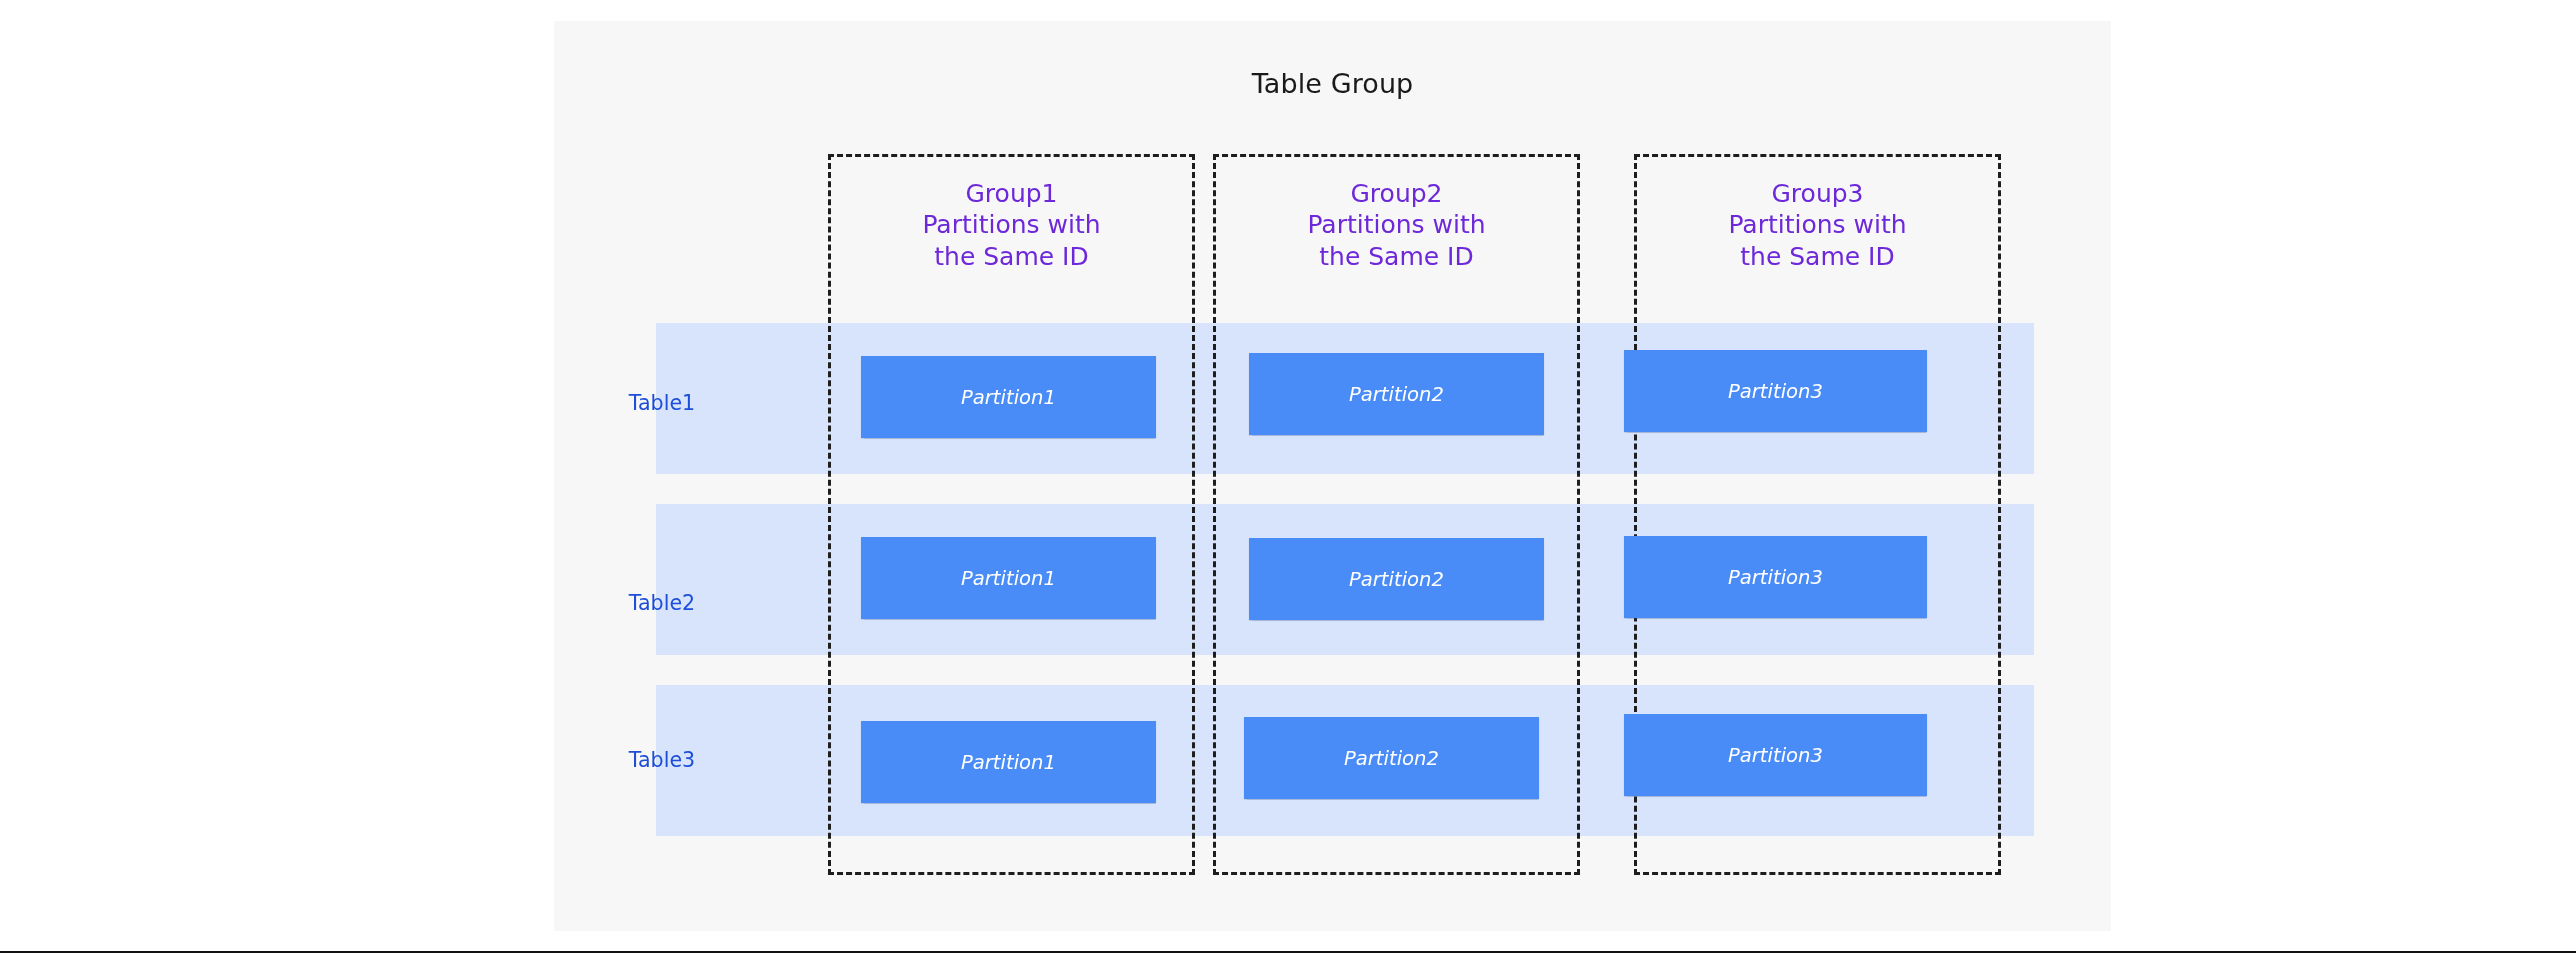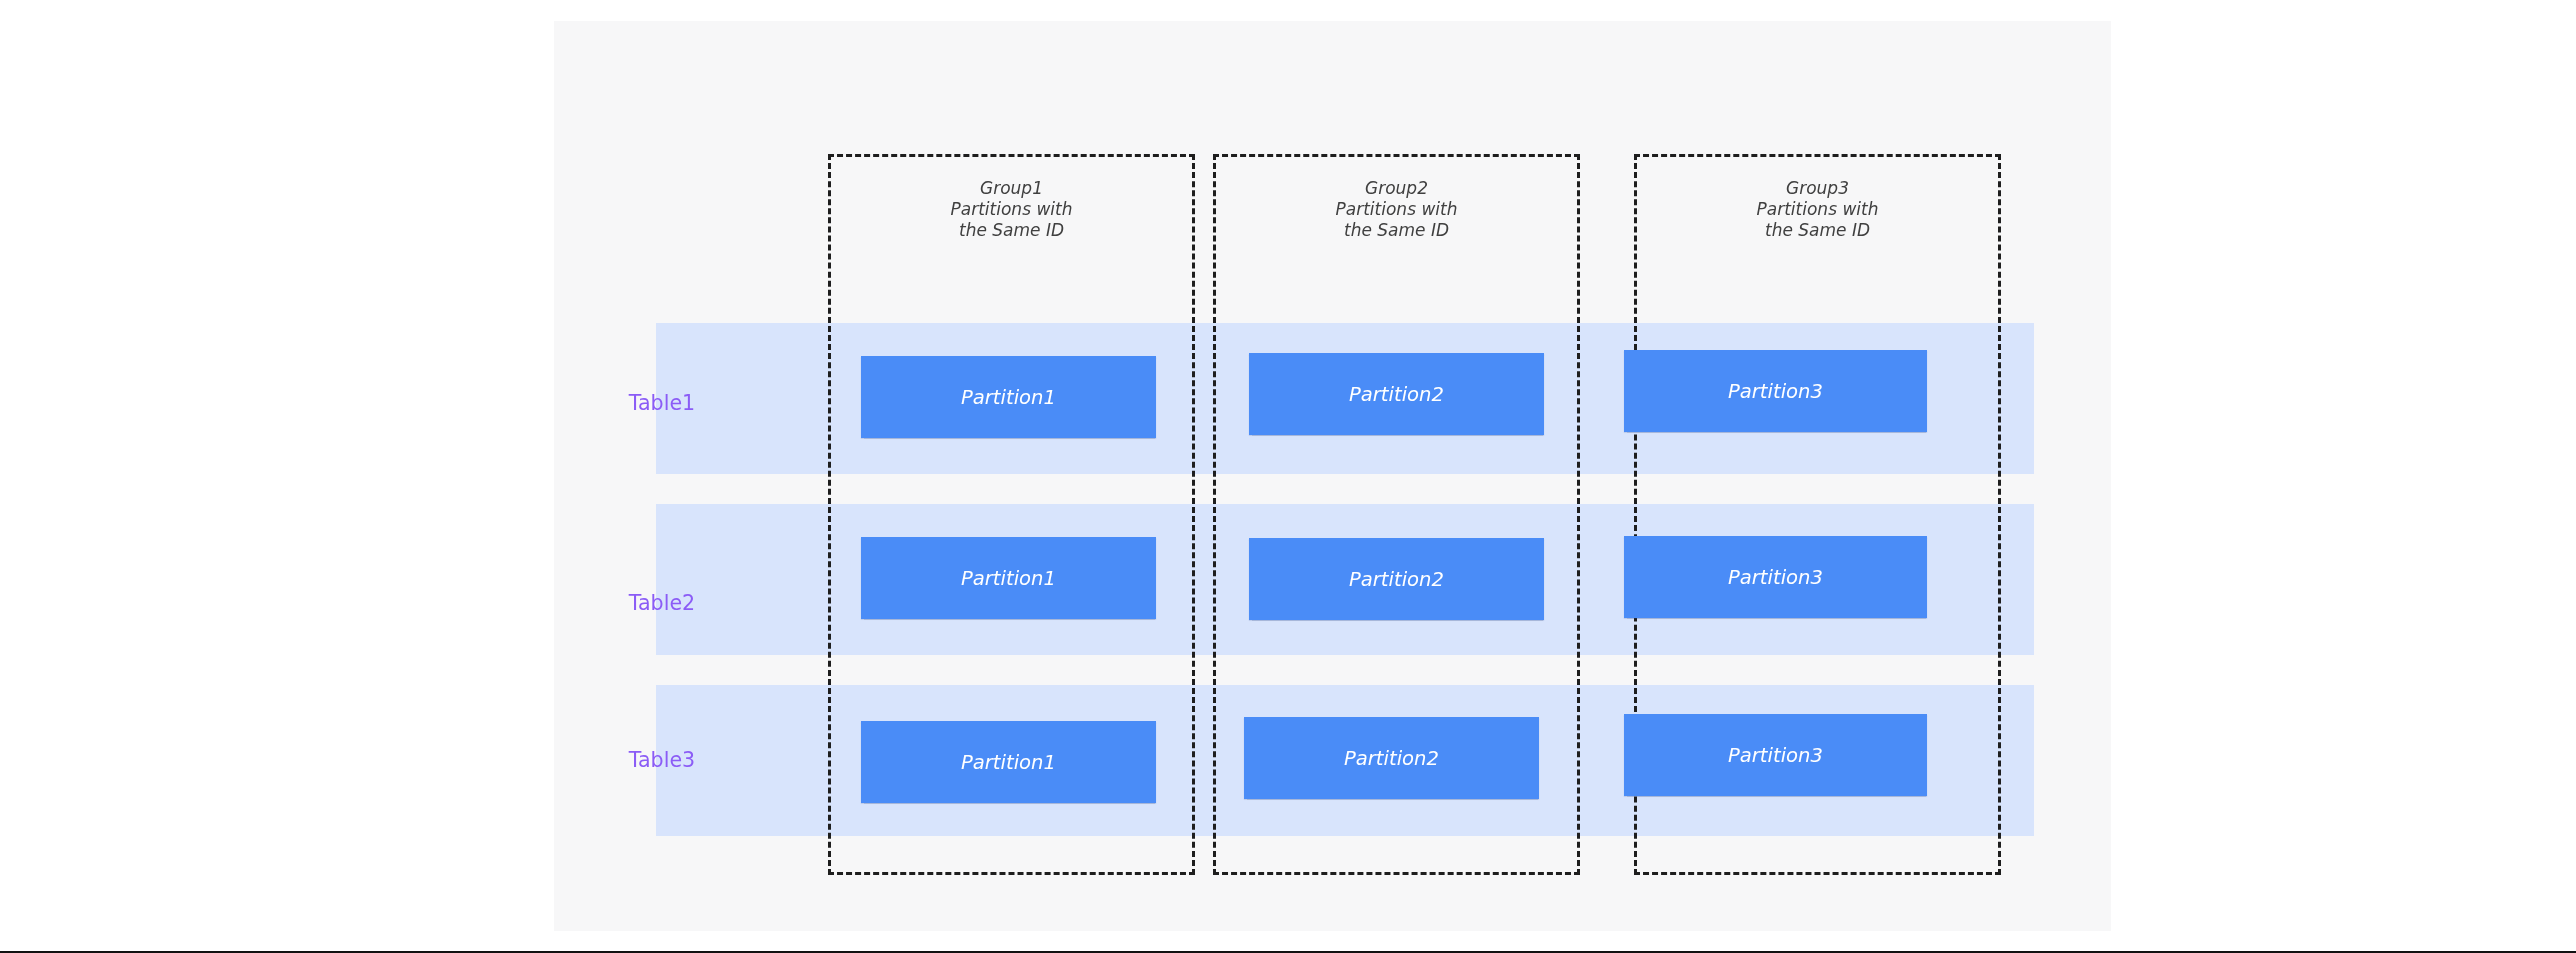--- a/index.html
+++ b/index.html
@@ -49,21 +49,21 @@
   #row-band-0 { top: 302px;  height: 151px; }  
   #row-band-1 { top: 483px;  height: 151px; }  
   #row-band-2 { top: 664px; height: 151px; }  
 
   .row-label {
     position: absolute;
     left: 0;
     width: 216px;
     text-align: center;
     font-size: 20.6px;
-    color: #8b5cf6;
+    color: #1d4ed8;
     font-weight: 400;
     white-space: nowrap;
   }
   #row-label-0 { top: 370px; }
   #row-label-1 { top: 570px; }
   #row-label-2 { top: 727px; text-align: center; }
 
   
   .group-box {
     position: absolute;
@@ -75,25 +75,24 @@
   #group-box-0 { left: 274px;  width: 367px; }  
   #group-box-1 { left: 659px; width: 367px; }  
   #group-box-2 { left: 1080px; width: 367px; }  
 
   .group-title {
     position: absolute;
     top: 20.6px;
     left: 0;
     width: 100%;
     text-align: center;
-    font-size: 17px;
+    font-size: 25px;
     line-height: 1.26;
-    color: #404040;
+    color: #6d28d9;
     font-weight: 400;
-    font-style: italic;
   }
   .group-title .gt-line { display: block; white-space: nowrap; }
 
   
   .partition {
     position: absolute;
     background: #4a8cf7;
     color: #ffffff;
     font-size: 19.6px;
     display: flex;
@@ -125,20 +124,21 @@
     width: 2677px;
     height: 3.1px;
     background: #111111;
   }
 </style>
 </head>
 <body>
 
 <div id="panel">
 
+  <div id="diagram-title">Table Group</div>
 
   <div class="row-band" id="row-band-0"></div>
   <div class="row-band" id="row-band-1"></div>
   <div class="row-band" id="row-band-2"></div>
 
   <div class="row-label" id="row-label-0">Table1</div>
   <div class="row-label" id="row-label-1">Table2</div>
   <div class="row-label" id="row-label-2">Table3</div>
 
   <div class="group-box" id="group-box-0">

